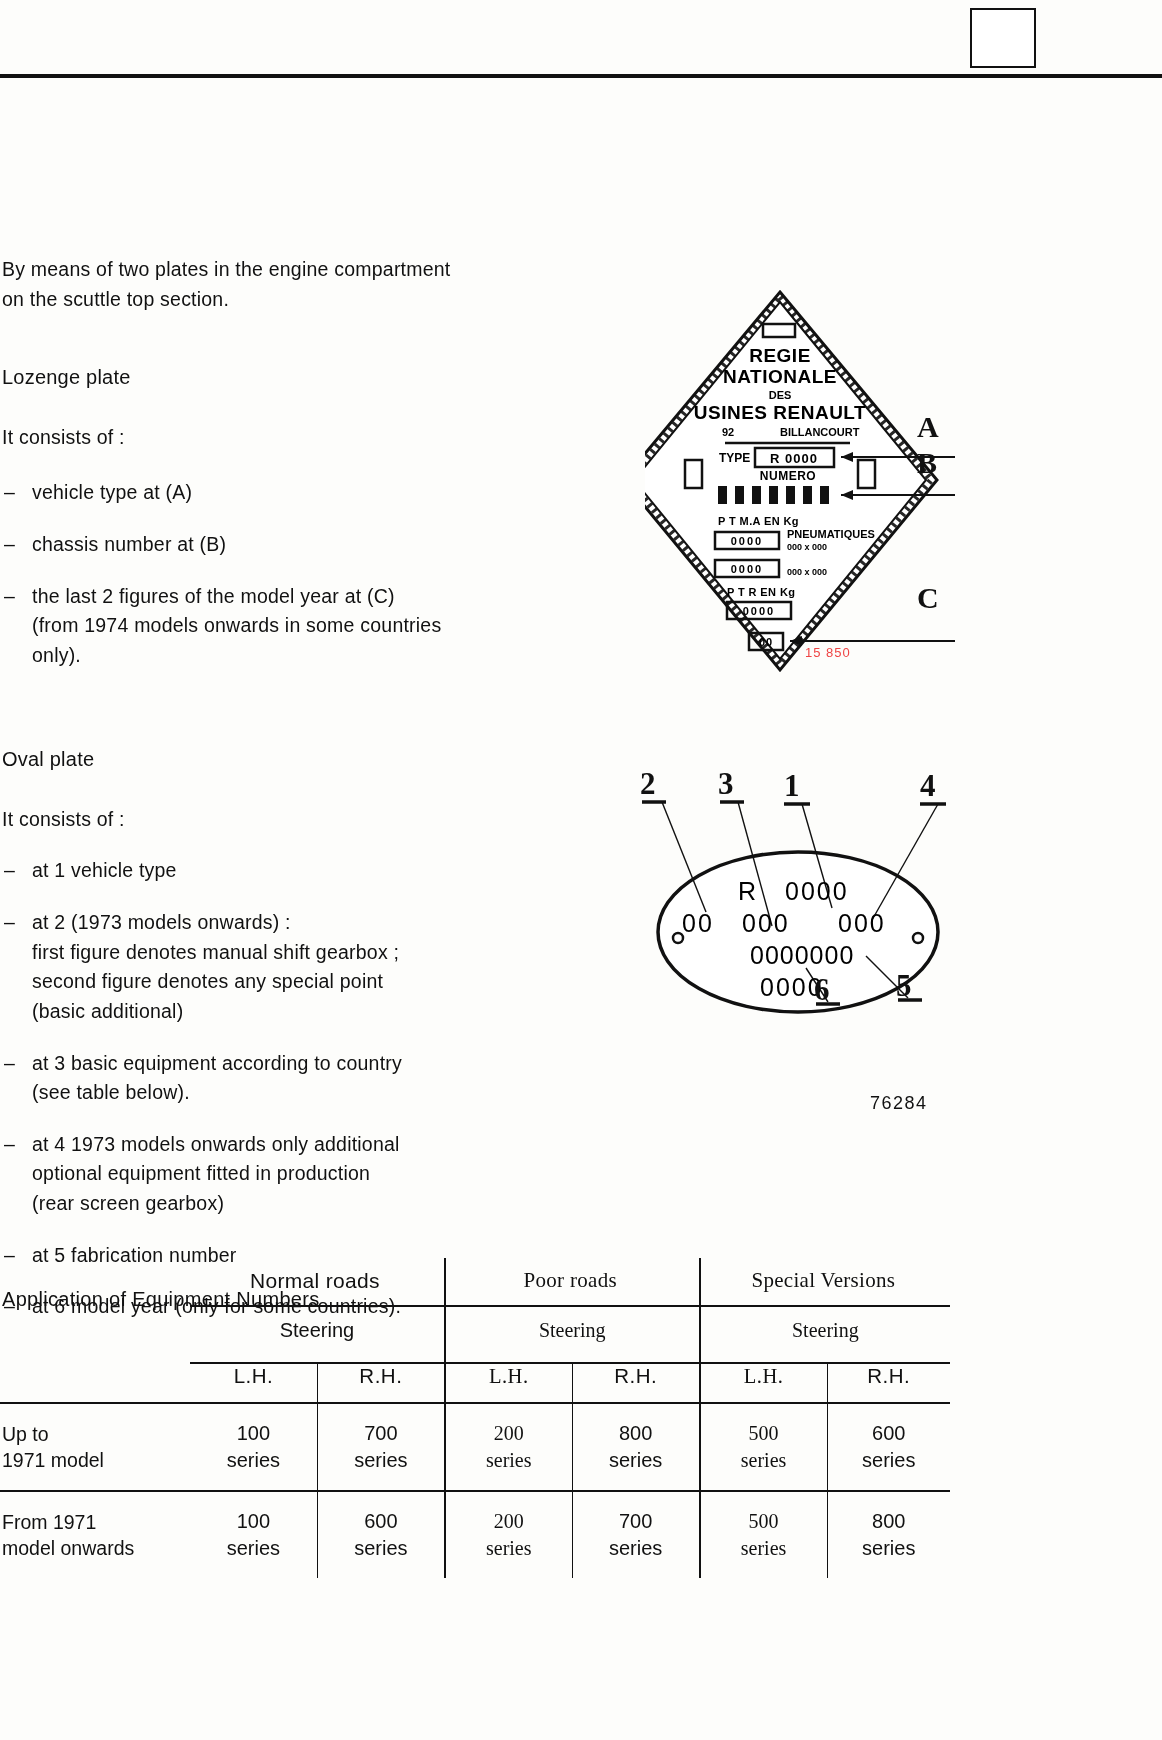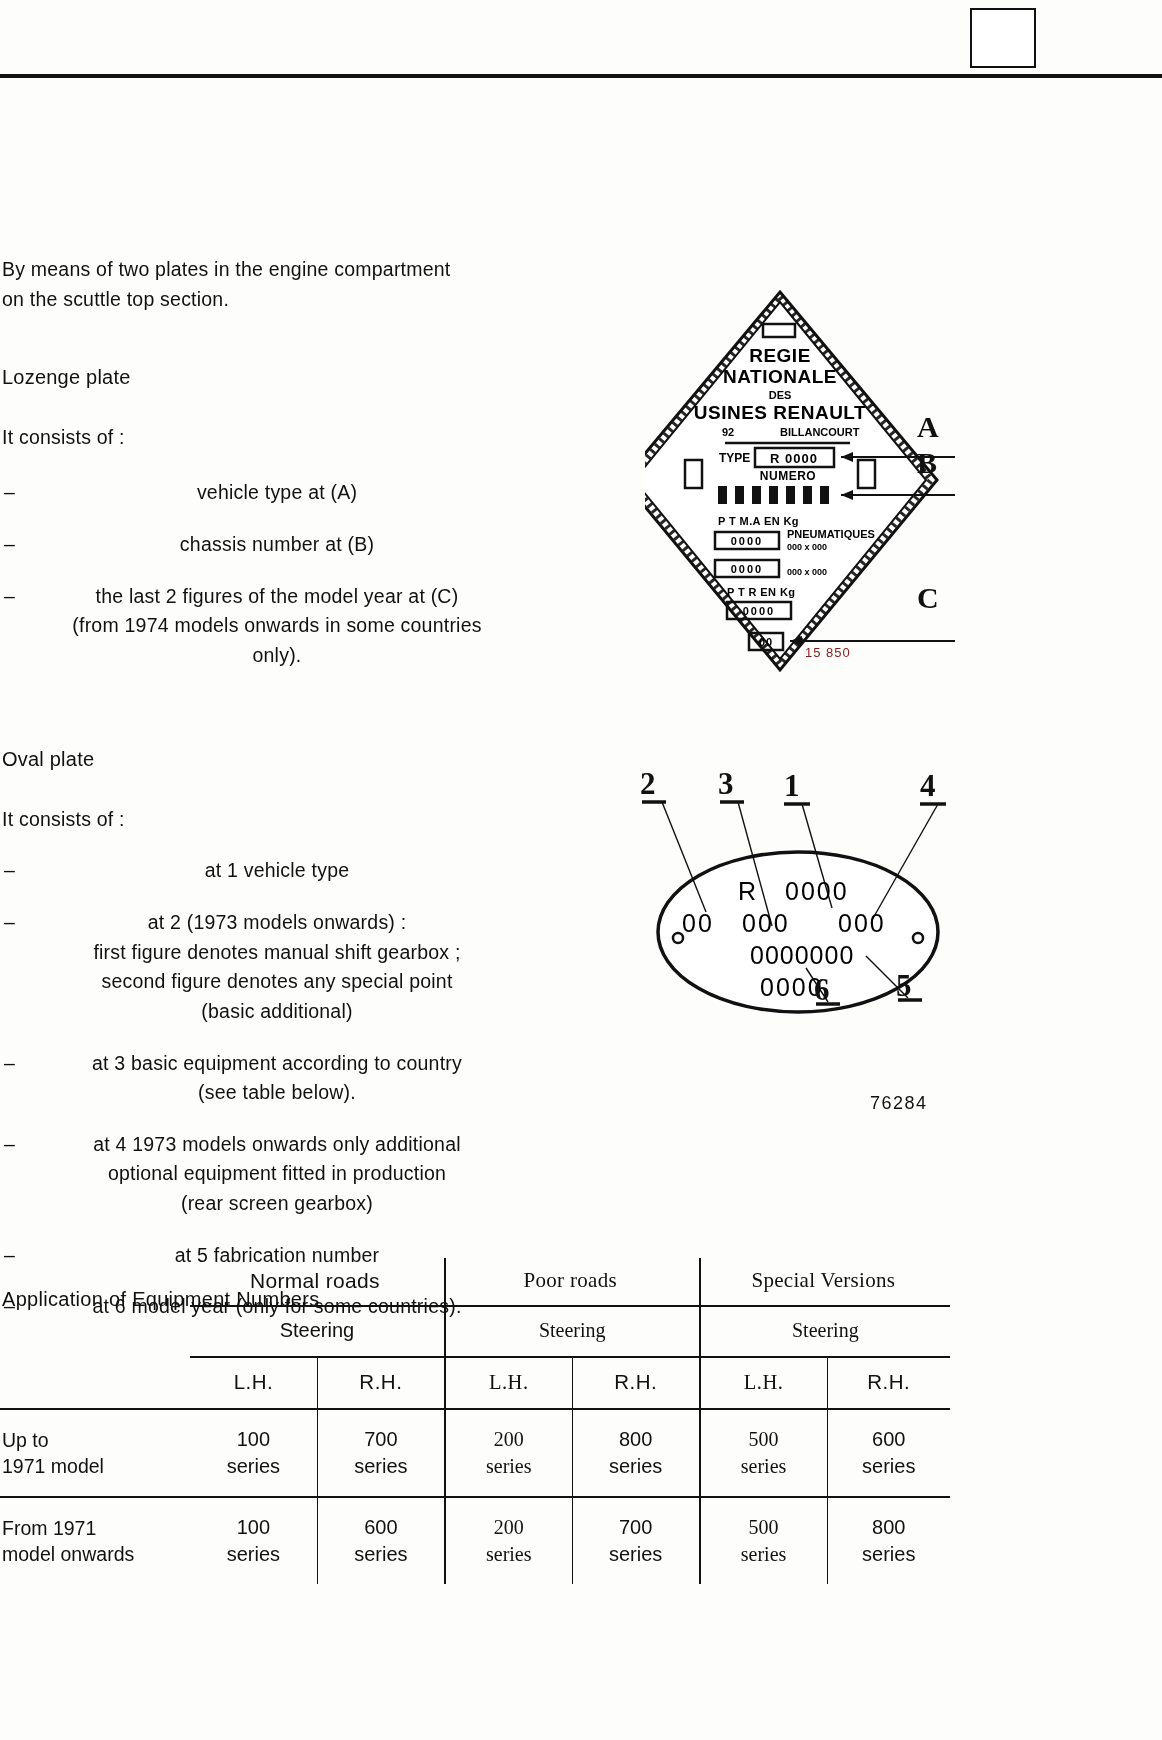--- a/index.html
+++ b/index.html
@@ -32,57 +32,57 @@
   .lead{margin:0 0 26px 0;}
   .lead2{margin:0 0 22px 0;}
   .paren{margin:0 0 24px 0;}
   ul.dashlist{list-style:none;margin:0;padding:0;}
   ul.dashlist li{
     position:relative;padding-left:30px;margin-bottom:22px;
   }
   ul.dashlist li .dash{
     position:absolute;left:2px;top:0;
   }
-  .sub{display:block;text-align:center;}
+  .sub{display:block;}
   .gap-lg{height:52px;}
 
   .apptitle{
     position:absolute;left:2px;top:1288px;font-size:20px;letter-spacing:.3px;
   }
 
   
   .lozenge-wrap{position:absolute;left:645px;top:288px;width:320px;height:390px;}
   .loz-label{
     position:absolute;font-weight:bold;font-size:30px;font-family:"Liberation Serif",serif;
   }
   .fignum{
     position:absolute;left:870px;top:1093px;font-size:18px;letter-spacing:1.5px;
     font-family:"Liberation Sans",sans-serif;
   }
   .codenum{
-    position:absolute;left:805px;top:645px;font-size:13px;color:#7f1d1d;letter-spacing:1px;
+    position:absolute;left:805px;top:645px;font-size:13px;color:#ef4444;letter-spacing:1px;
   }
 
   
   .oval-wrap{position:absolute;left:620px;top:760px;width:360px;height:280px;}
   .ov-label{
     position:absolute;font-weight:bold;font-size:31px;font-family:"Liberation Serif",serif;
   }
 
   
   .tbl{
     position:absolute;left:0px;top:1258px;width:950px;
     font-size:19.5px;
   }
   table{border-collapse:collapse;width:950px;table-layout:fixed;}
   td,th{font-weight:normal;padding:6px;text-align:center;vertical-align:middle;}
   .rowlbl{text-align:left;padding-left:2px;line-height:1.35;font-size:19.5px;width:170px;}
   .grp{font-size:21px;padding:10px 4px 12px 0;letter-spacing:.3px;}
-  .steer{font-size:20px;padding:12px 0 14px 0;}
-  .hand{font-size:20.5px;padding:12px 0 14px 0;letter-spacing:.5px;}
+  .steer{font-size:20px;padding:12px 0 20px 0;}
+  .hand{font-size:20.5px;padding:0 0 14px 0;letter-spacing:.5px;}
   .cellv{line-height:1.35;padding:16px 0 16px 0;font-size:20px;}
   .bt{border-top:2px solid #111;}
   .bl{border-left:2px solid #111;font-family:Liberation Serif, serif;}
   .bl-thin{border-left:1.6px solid #111;}
   .nb{border:0;}
 </style>
 </head>
 <body>
 
 <div class="page">

